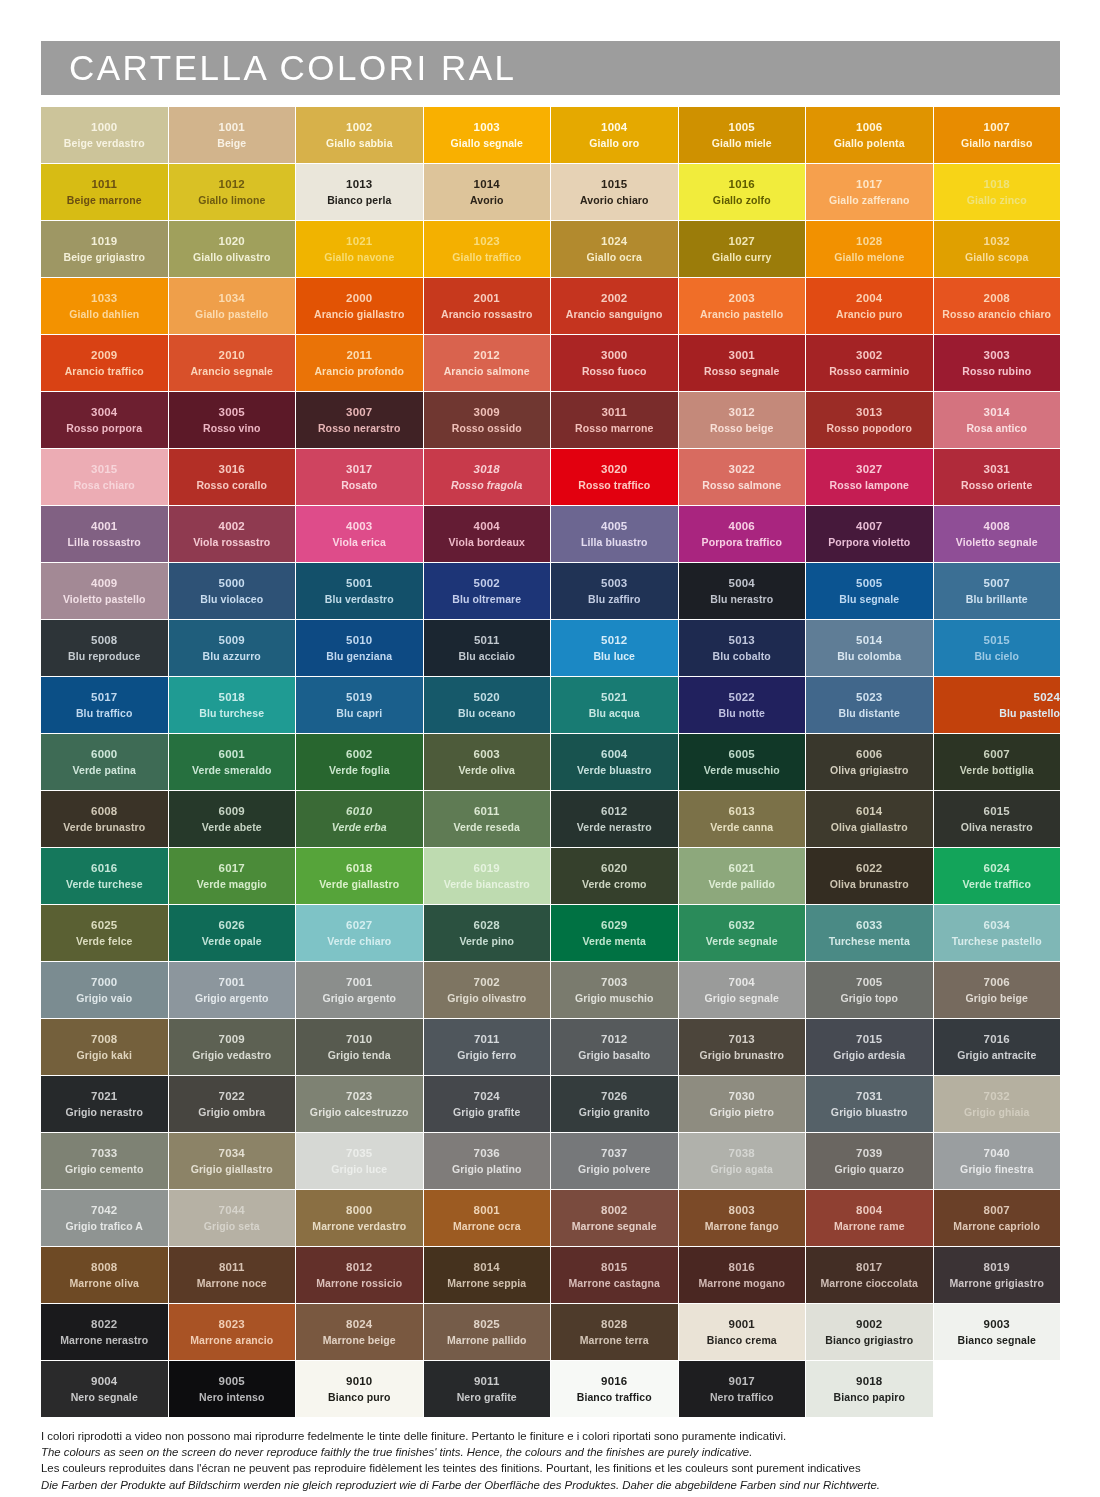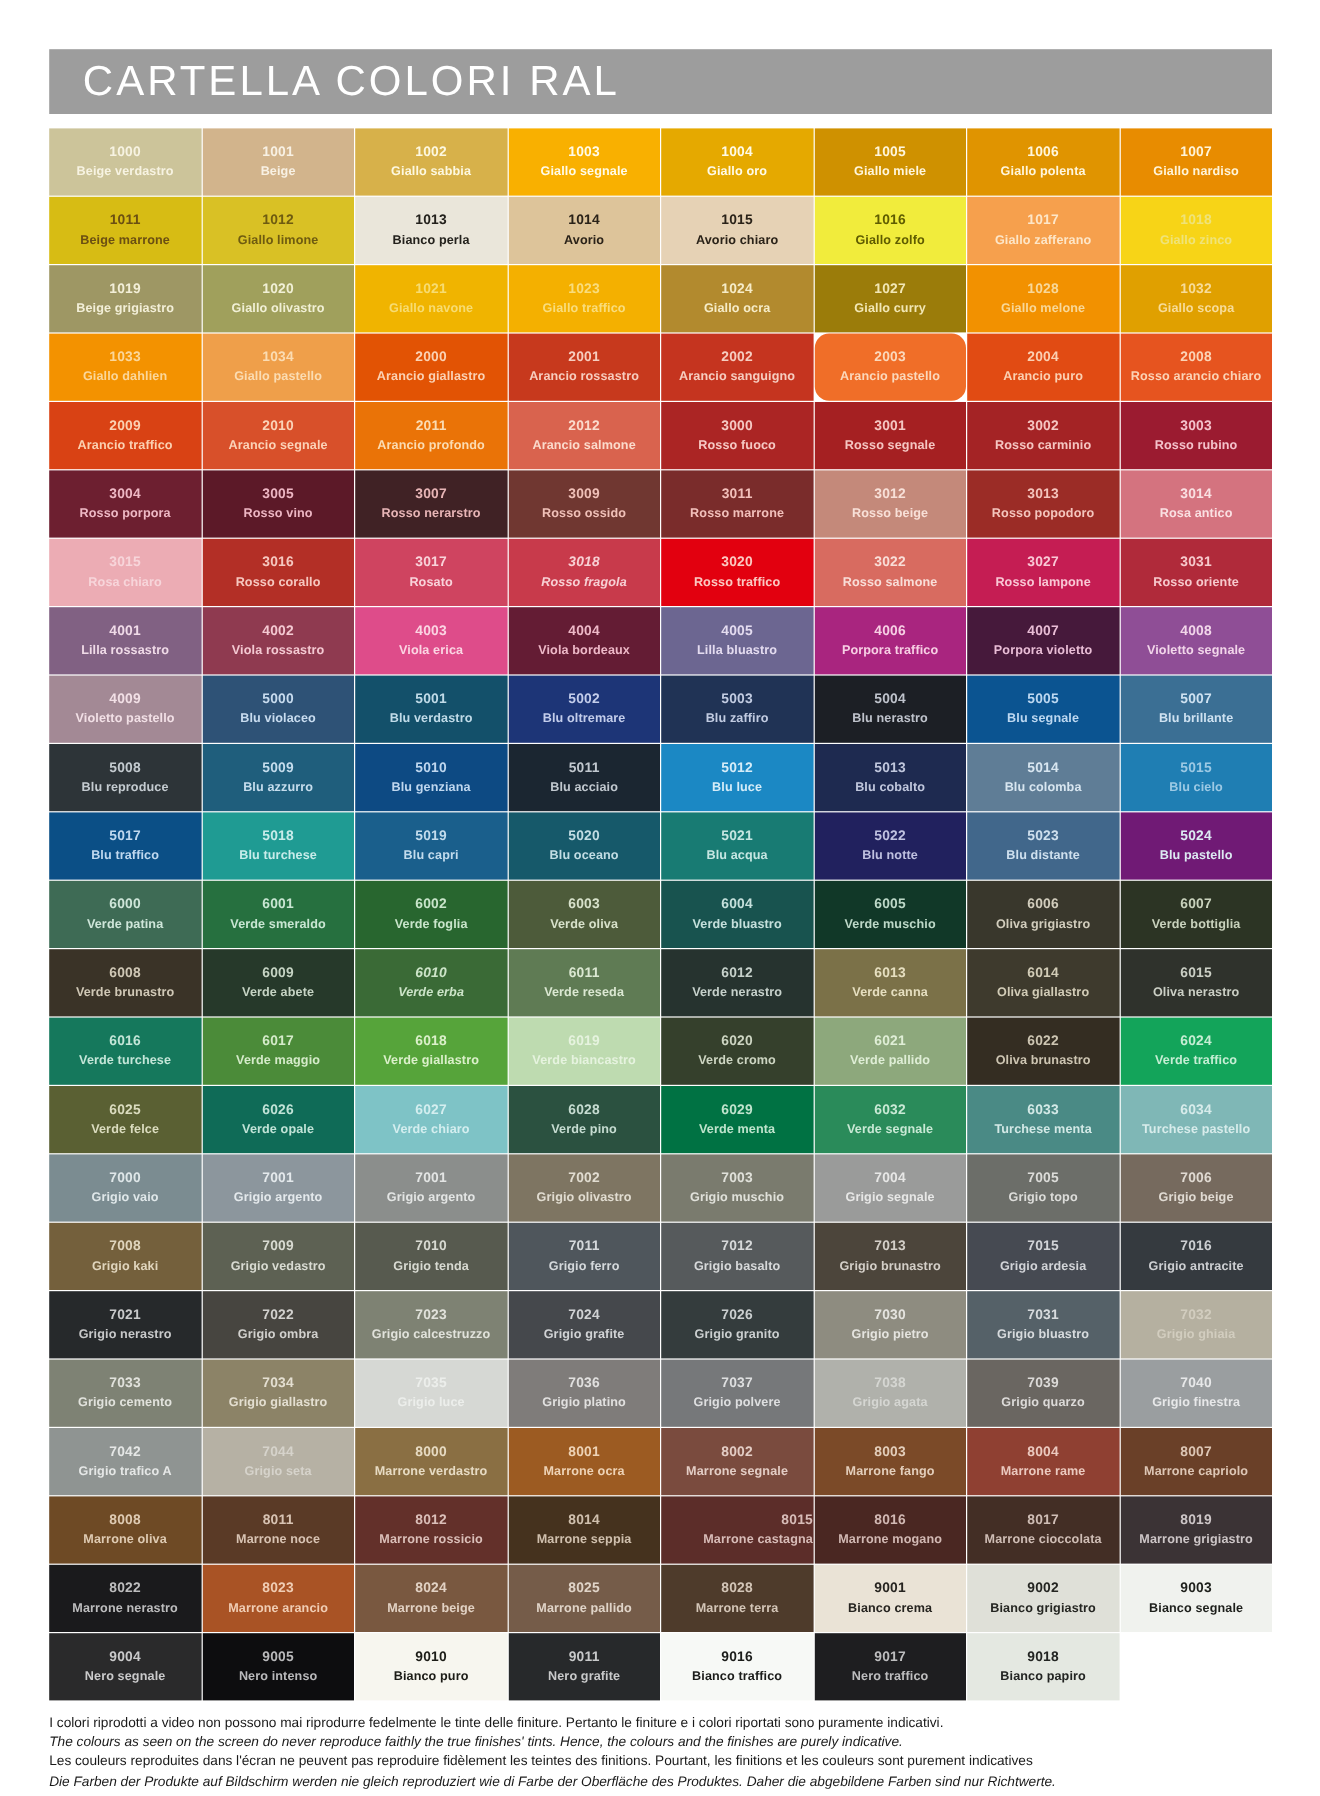--- a/index.html
+++ b/index.html
@@ -150,21 +150,21 @@
         <div class="nm">Arancio giallastro</div>
       </div>
       <div class="cell" style="background: rgb(199, 57, 29); color: rgb(247, 205, 191);">
         <div class="code">2001</div>
         <div class="nm">Arancio rossastro</div>
       </div>
       <div class="cell" style="background: rgb(197, 52, 31); color: rgb(246, 205, 192);">
         <div class="code">2002</div>
         <div class="nm">Arancio sanguigno</div>
       </div>
-      <div class="cell" style="background: rgb(240, 110, 40); color: rgb(251, 216, 187); border-radius: 12px;">
+      <div class="cell" style="background: rgb(240, 110, 40); color: rgb(251, 216, 187);">
         <div class="code">2003</div>
         <div class="nm">Arancio pastello</div>
       </div>
       <div class="cell" style="background: rgb(225, 75, 19); color: rgb(251, 208, 178);">
         <div class="code">2004</div>
         <div class="nm">Arancio puro</div>
       </div>
       <div class="cell" style="background: rgb(230, 84, 31); color: rgb(251, 211, 182);">
         <div class="code">2008</div>
         <div class="nm">Rosso arancio chiaro</div>
@@ -382,21 +382,21 @@
         <div class="nm">Blu acqua</div>
       </div>
       <div class="cell" style="background: rgb(33, 33, 94); color: rgb(191, 193, 224);">
         <div class="code">5022</div>
         <div class="nm">Blu notte</div>
       </div>
       <div class="cell" style="background: rgb(65, 103, 139); color: rgb(207, 224, 238);">
         <div class="code">5023</div>
         <div class="nm">Blu distante</div>
       </div>
-      <div class="cell" style="background: #701a75; color: rgb(220, 234, 242);">
+      <div class="cell" style="background: #c2410c; color: rgb(220, 234, 242); align-items: flex-end;">
         <div class="code">5024</div>
         <div class="nm">Blu pastello</div>
       </div>
       <div class="cell" style="background: rgb(62, 107, 85); color: rgb(207, 230, 218);">
         <div class="code">6000</div>
         <div class="nm">Verde patina</div>
       </div>
       <div class="cell" style="background: rgb(38, 112, 63); color: rgb(201, 230, 211);">
         <div class="code">6001</div>
         <div class="nm">Verde smeraldo</div>
@@ -690,21 +690,21 @@
         <div class="nm">Marrone noce</div>
       </div>
       <div class="cell" style="background: rgb(99, 48, 42); color: rgb(219, 191, 185);">
         <div class="code">8012</div>
         <div class="nm">Marrone rossicio</div>
       </div>
       <div class="cell" style="background: rgb(69, 50, 30); color: rgb(208, 192, 174);">
         <div class="code">8014</div>
         <div class="nm">Marrone seppia</div>
       </div>
-      <div class="cell" style="background: rgb(92, 45, 41); color: rgb(216, 188, 184); align-items: flex-end;">
+      <div class="cell" style="background: rgb(92, 45, 41); color: rgb(216, 188, 184);">
         <div class="code">8015</div>
         <div class="nm">Marrone castagna</div>
       </div>
       <div class="cell" style="background: rgb(74, 39, 34); color: rgb(210, 185, 180);">
         <div class="code">8016</div>
         <div class="nm">Marrone mogano</div>
       </div>
       <div class="cell" style="background: rgb(67, 46, 37); color: rgb(207, 189, 181);">
         <div class="code">8017</div>
         <div class="nm">Marrone cioccolata</div>

